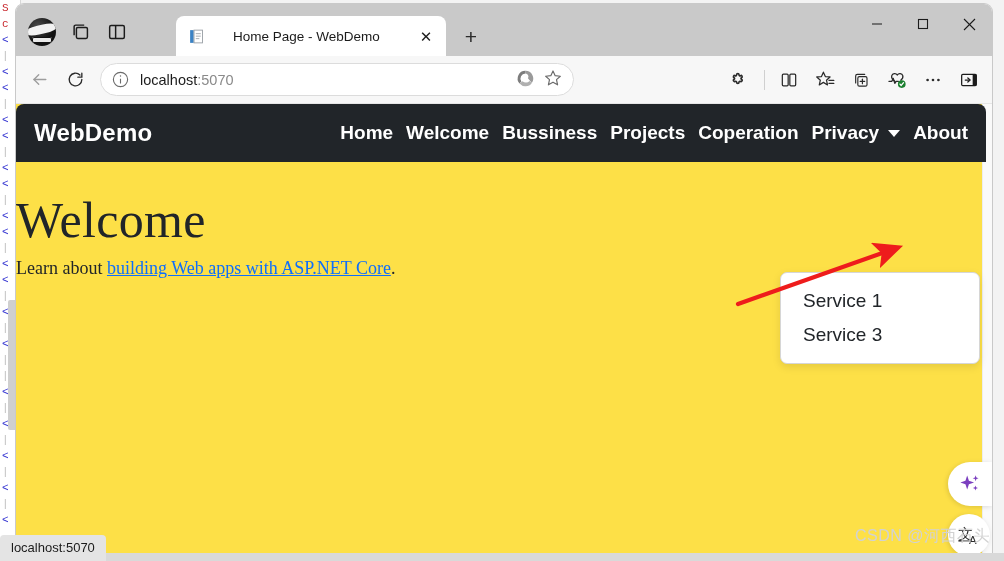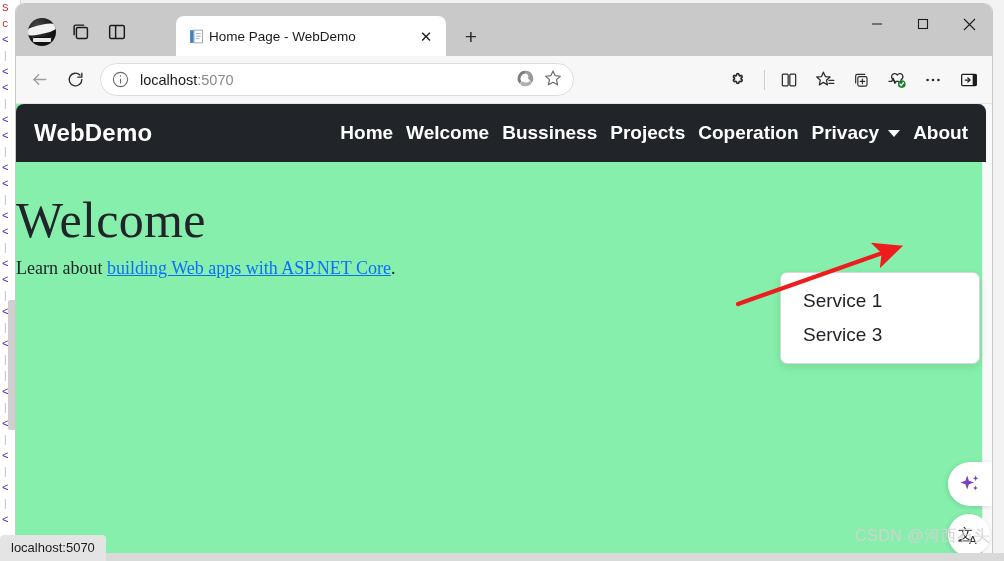--- a/index.html
+++ b/index.html
@@ -59,21 +59,21 @@
     content:"";position:absolute;left:4px;bottom:3px;width:20px;height:6px;
     background:#e9e9e9;border-radius:2px;
     box-shadow:0 0 0 1px #111 inset;
   }
   .toolicon{width:22px;height:22px;display:block;flex:none;}
 
   #tab-list{display:flex;align-items:flex-end;margin-left:160px;height:100%;}
   .tab{
     height:40px;min-width:270px;background:#ffffff;
     border-radius:8px 8px 0 0;
-    display:flex;align-items:center;gap:4px;padding:0 10px 0 12px;
+    display:flex;align-items:center;gap:28px;padding:0 10px 0 12px;
     box-sizing:border-box;
   }
   .tab-favicon{width:17px;height:17px;flex:none;}
   .tab-title{
     font-size:13.5px;color:#1b1b1b;white-space:nowrap;overflow:hidden;
     text-overflow:ellipsis;flex:1;
   }
   .tab-close{
     width:20px;height:20px;flex:none;display:flex;align-items:center;
     justify-content:center;color:#1b1b1b;font-size:15px;line-height:1;
@@ -112,21 +112,21 @@
   #url-text{
     flex:1;font-size:14.5px;color:#1b1b1b;white-space:nowrap;overflow:hidden;
   }
   #url-text .port{color:#8a8a8a;}
   .omni-right{width:24px;height:24px;flex:none;margin-left:4px;}
   #toolbar-right{display:flex;align-items:center;gap:2px;margin-left:auto;}
   .tb-sep{width:1px;height:20px;background:#d0d0d0;margin:0 5px;}
 
   
   #viewport{
-    position:relative;height:449px;background:#86efac;overflow:hidden;
+    position:relative;height:449px;background:#fde047;overflow:hidden;
   }
   #page-scrollbar{
     position:absolute;right:0;top:0;width:9px;height:449px;background:#fafafa;
     border-left:1px solid #ededed;
   }
 
   
   #site-navbar{
     position:relative;height:58px;background:#212529;
     border-radius:8px 8px 0 0;margin:0 6px 0 0;

